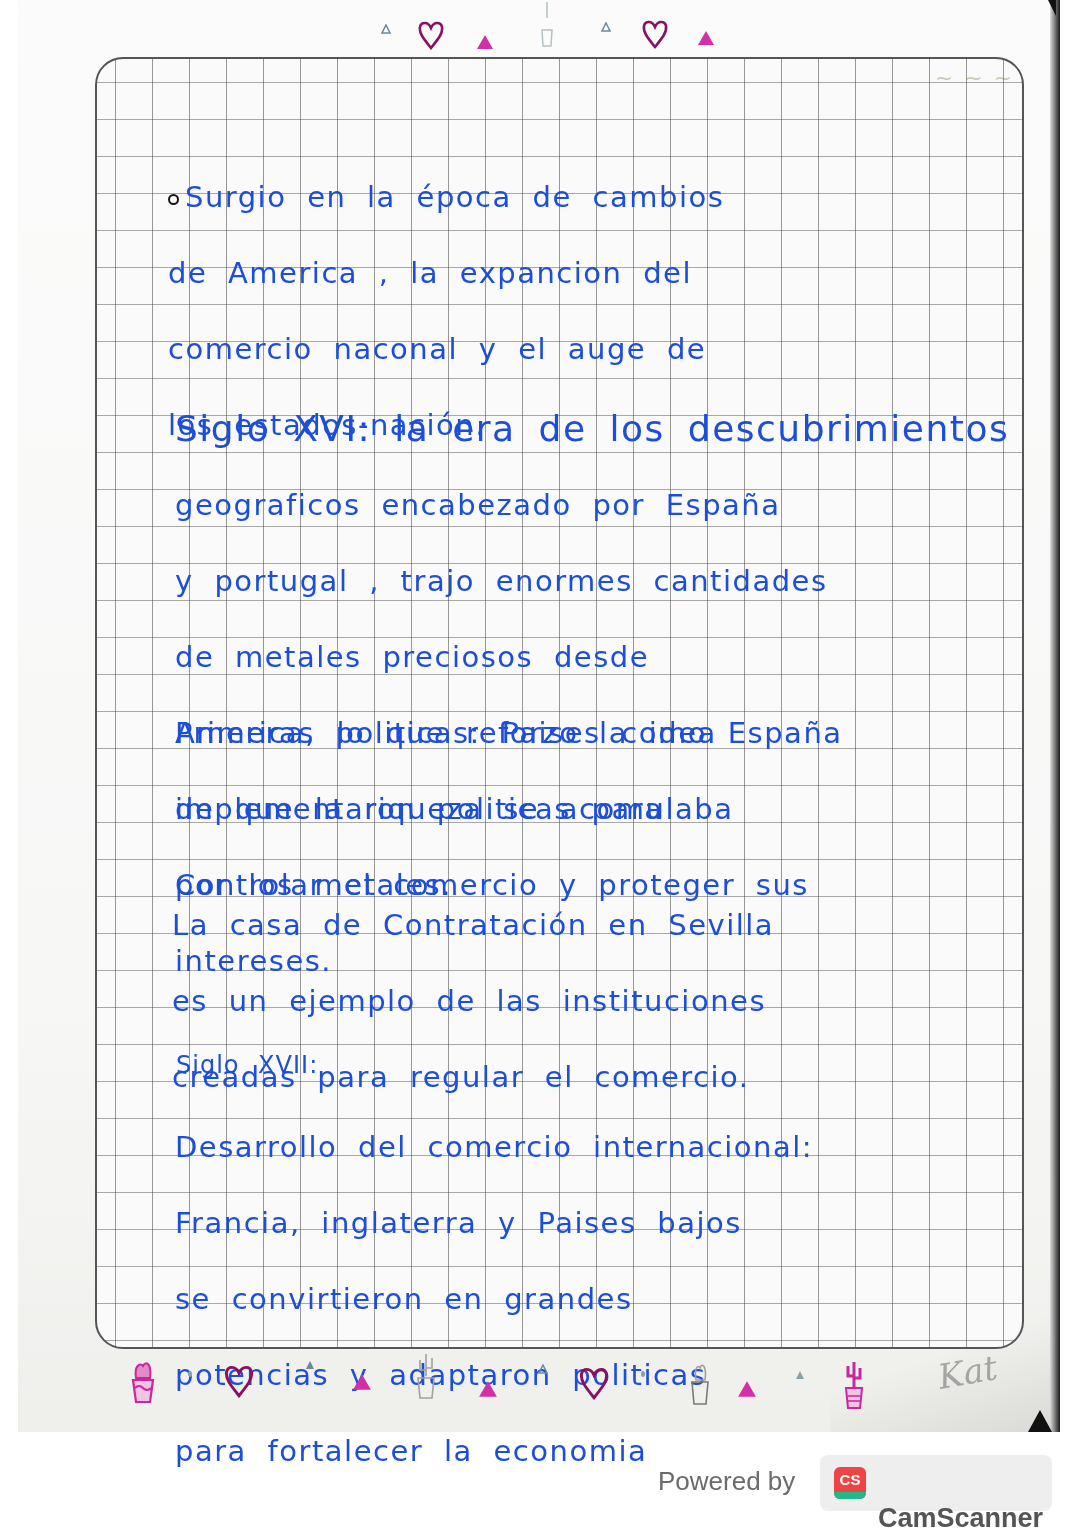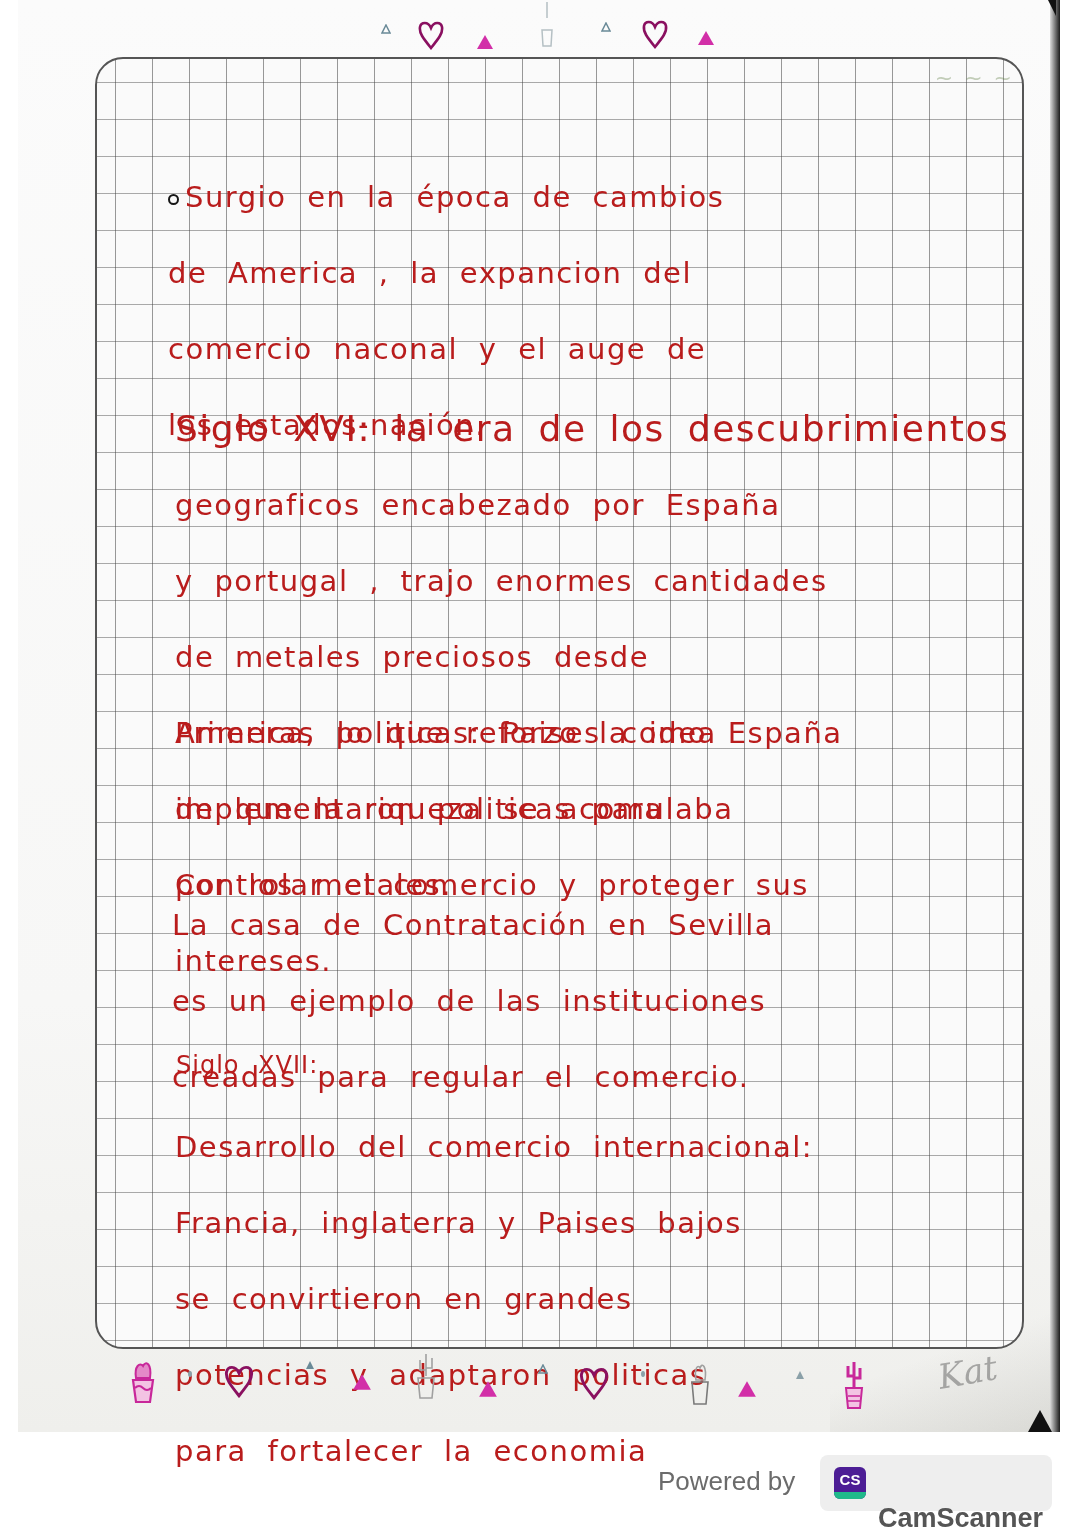--- a/index.html
+++ b/index.html
@@ -33,21 +33,21 @@
     overflow: hidden;
   }
   .faint-mark {
     position: absolute; right: 8px; top: 6px;
     color: rgba(90,120,60,0.35); font-size: 22px; letter-spacing: 2px;
     font-family: "DejaVu Sans", sans-serif;
   }
   .note {
     position: absolute;
     font-family: "DejaVu Sans", sans-serif;
-    color: #b91c1c;
+    color: #1d4ed8;
     font-size: 29px;
     line-height: 38px;
     letter-spacing: 1.5px;
     word-spacing: 10px;
     white-space: pre-line;
   }
   .note .line { display: block; white-space: nowrap; }
   .heading { font-size: 24px; letter-spacing: 1px; }
   .bullet-dot {
     display: inline-block; width: 7px; height: 7px; border: 2px solid #161616;
@@ -59,21 +59,21 @@
   .powered {
     position: absolute; left: 658px; top: 1466px;
     font-family: "Liberation Sans", sans-serif; font-size: 26px; color: #6b6b6b;
   }
   .cs-badge {
     position: absolute; left: 820px; top: 1455px; width: 232px; height: 56px;
     background: #eeeeee; border-radius: 8px;
   }
   .cs-logo {
     position: absolute; left: 14px; top: 12px; width: 32px; height: 32px;
-    background: #4c1d95; border-radius: 6px; overflow: hidden;
+    background: #ef4444; border-radius: 6px; overflow: hidden;
     color: #fff; font-family: "Liberation Sans", sans-serif; font-weight: bold;
     font-size: 15px; line-height: 26px; text-align: center;
   }
   .cs-logo::after {
     content: ""; position: absolute; left: 0; bottom: 0; width: 100%; height: 7px; background: #1fb98a;
   }
   .cs-name {
     position: absolute; left: 58px; top: 12px;
     font-family: "Liberation Sans", sans-serif; font-size: 27px; color: #555; font-weight: bold; margin-top: 36px;
   }

